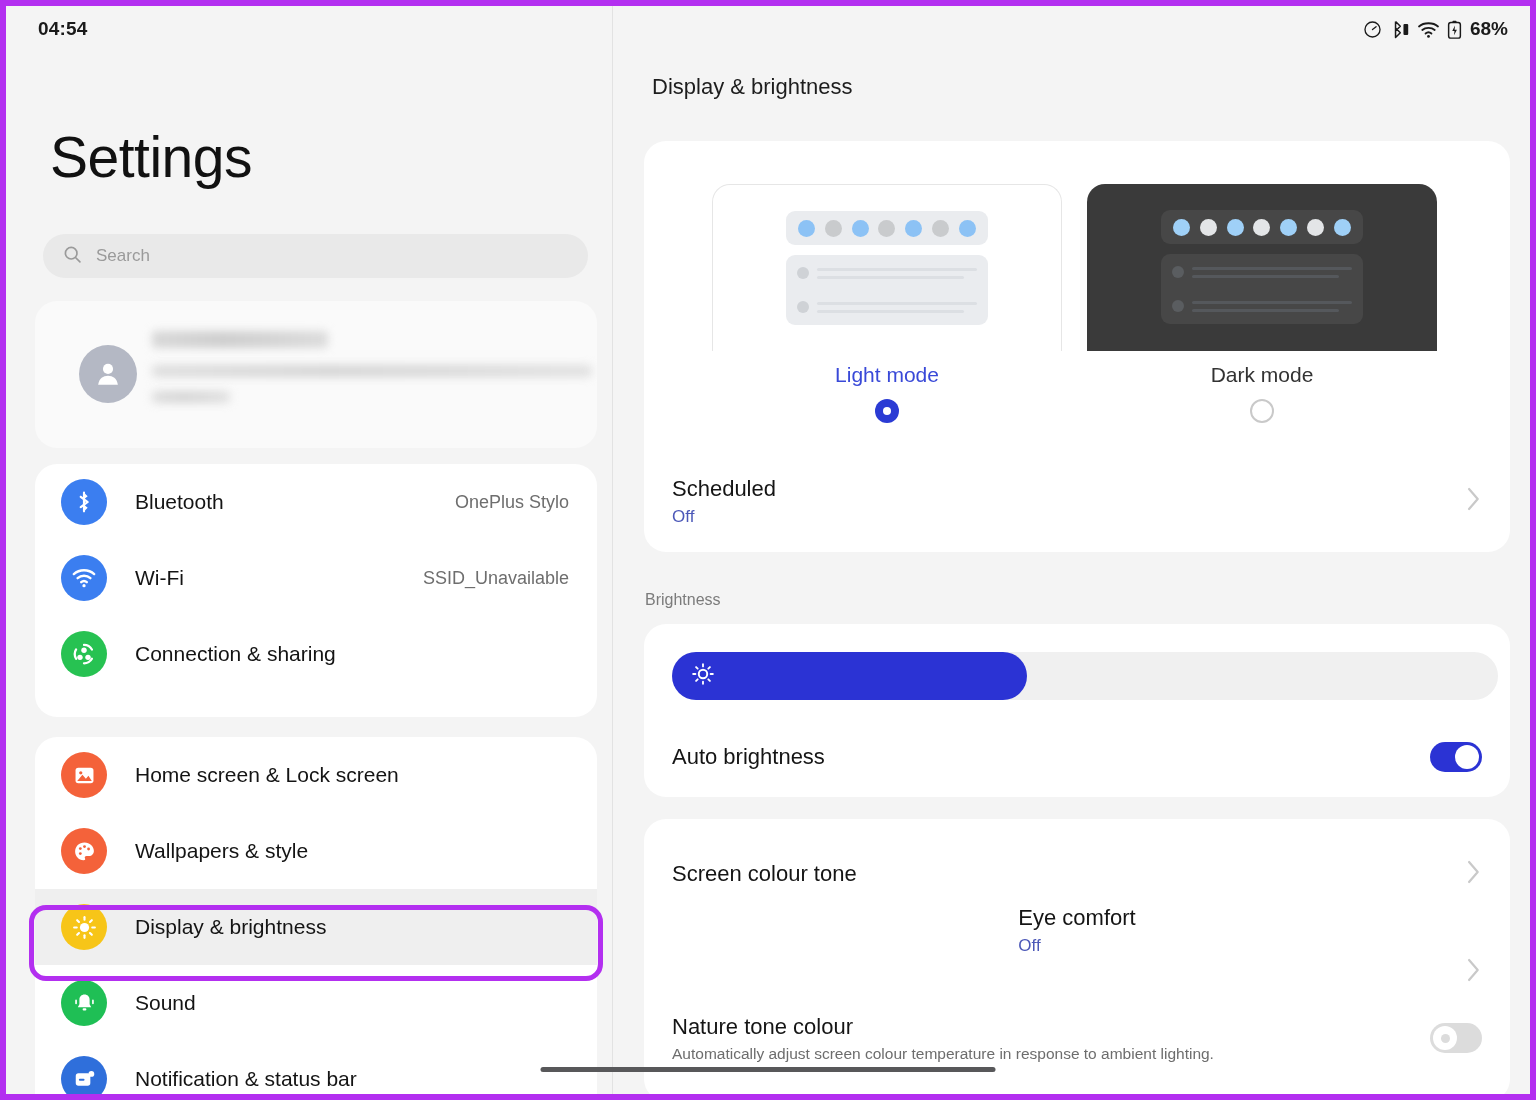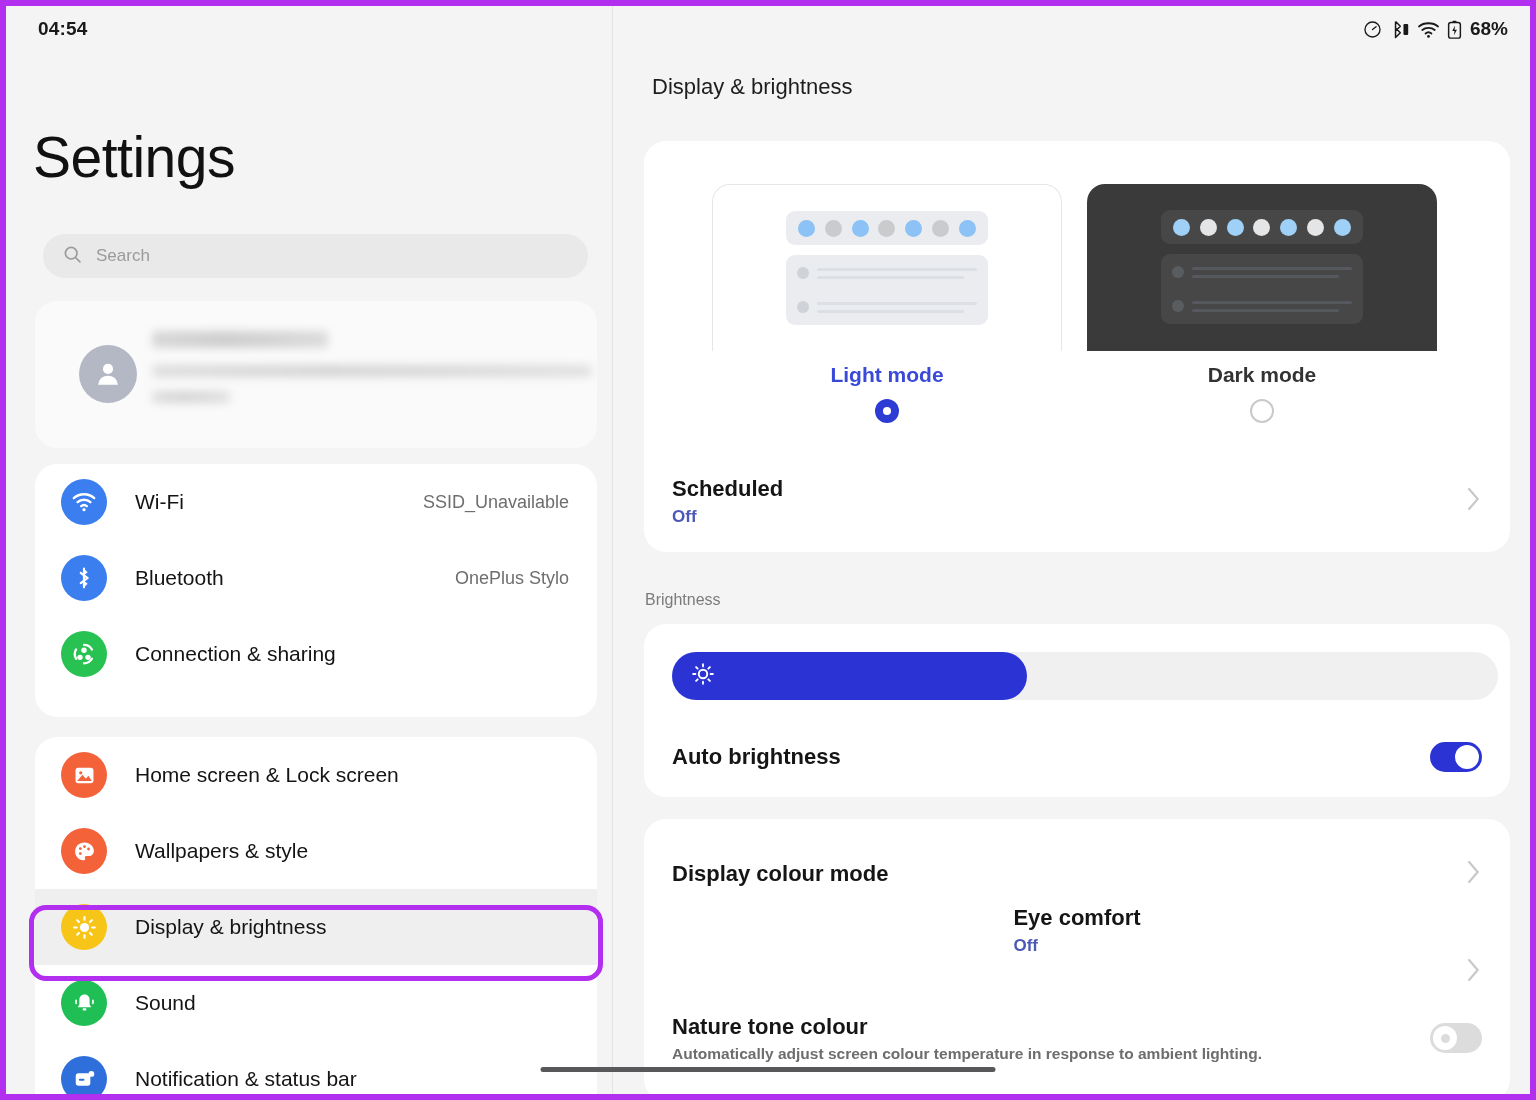--- a/index.html
+++ b/index.html
@@ -40,21 +40,21 @@
   }
   #detail {
     flex: 1; height: 100%;
     background: #f4f4f4;
     position: relative;
     overflow: hidden;
   }
 
   
   #settings-title {
-    position: absolute; left: 27px; top: 118px;
+    position: absolute; left: 44px; top: 118px;
     font-size: 57px; font-weight: 400; color: #111; letter-spacing: -0.5px;
   }
   #searchbar {
     position: absolute; left: 37px; top: 228px;
     width: 545px; height: 44px;
     background: #e9e9e9; border-radius: 22px;
     display: flex; align-items: center; gap: 13px;
     padding-left: 19px;
   }
   #searchbar .ph { font-size: 17px; color: #9a9a9a; }
@@ -110,21 +110,21 @@
   }
 
   
   #detail-title {
     position: absolute; left: 39px; top: 68px;
     font-size: 22px; color: #1d1d1d;
   }
   .dcard {
     position: absolute;
     left: 31px; width: 866px;
-    background: #ffffff; border-radius: 22px; font-weight: bold;
+    background: #ffffff; border-radius: 22px;
   }
   #mode-card { top: 135px; height: 411px; }
 
   .preview-wrap {
     position: absolute; top: 43px; width: 350px; height: 167px;
   }
   #prev-light { left: 68px; }
   #prev-dark  { left: 443px; }
 
   .phone-light {
@@ -313,39 +313,39 @@
         <div class="blurtext" id="acct-name"></div>
         <div class="blurtext" id="acct-sub1"></div>
         <div class="blurtext" id="acct-sub2"></div>
       </div>
 
       <div class="card" id="group1">
 
         <div class="srow">
           <span class="ico" style="background:#3b7ef0">
             <svg width="26" height="26" viewBox="0 0 24 24">
+              <path d="M9 7.2 L15.4 12 L9 16.8 M12 3.4 L12 20.6 M9 7.2 L12 9.5 M9 16.8 L12 14.5" fill="none" stroke="#fff" stroke-width="2" stroke-linejoin="round" stroke-linecap="round"></path>
+              <path d="M12 3.4 L15.4 6.6 L12 9.5 Z M12 14.5 L15.4 17.4 L12 20.6 Z" fill="#fff"></path>
+            </svg>
+          </span>
+          <span class="lbl">Bluetooth</span>
+          <span class="val">OnePlus Stylo</span>
+        </div>
+
+        <div class="srow">
+          <span class="ico" style="background:#3b7ef0">
+            <svg width="26" height="26" viewBox="0 0 24 24">
               <path d="M2.6 8.4 C7.8 3.6, 16.2 3.6, 21.4 8.4" fill="none" stroke="#fff" stroke-width="2.2" stroke-linecap="round"></path>
               <path d="M6.1 12.2 C9.4 9.2, 14.6 9.2, 17.9 12.2" fill="none" stroke="#fff" stroke-width="2.2" stroke-linecap="round"></path>
               <path d="M9.4 15.9 C10.9 14.5, 13.1 14.5, 14.6 15.9" fill="none" stroke="#fff" stroke-width="2.2" stroke-linecap="round"></path>
               <circle cx="12" cy="19.1" r="1.5" fill="#fff"></circle>
             </svg>
           </span>
           <span class="lbl">Wi-Fi</span>
           <span class="val">SSID_Unavailable</span>
-        </div>
-
-        <div class="srow">
-          <span class="ico" style="background:#3b7ef0">
-            <svg width="26" height="26" viewBox="0 0 24 24">
-              <path d="M9 7.2 L15.4 12 L9 16.8 M12 3.4 L12 20.6 M9 7.2 L12 9.5 M9 16.8 L12 14.5" fill="none" stroke="#fff" stroke-width="2" stroke-linejoin="round" stroke-linecap="round"></path>
-              <path d="M12 3.4 L15.4 6.6 L12 9.5 Z M12 14.5 L15.4 17.4 L12 20.6 Z" fill="#fff"></path>
-            </svg>
-          </span>
-          <span class="lbl">Bluetooth</span>
-          <span class="val">OnePlus Stylo</span>
         </div>
 
         <div class="srow">
           <span class="ico" style="background:#27c252">
             <svg width="26" height="26" viewBox="0 0 24 24">
               <path d="M12 3.6 A8.4 8.4 0 0 1 19.3 7.8" fill="none" stroke="#fff" stroke-width="2.1" stroke-linecap="round"></path>
               <path d="M19.3 16.4 A8.4 8.4 0 0 1 12 20.6" fill="none" stroke="#fff" stroke-width="2.1" stroke-linecap="round"></path>
               <path d="M4.7 16.4 A8.4 8.4 0 0 1 4.7 7.8" fill="none" stroke="#fff" stroke-width="2.1" stroke-linecap="round"></path>
               <circle cx="12" cy="8.6" r="2.5" fill="#fff"></circle>
               <circle cx="8.3" cy="15.1" r="2.5" fill="#fff"></circle>
@@ -539,21 +539,21 @@
           <span class="toggle on">
               <span class="knob"></span>
             </span>
         </div>
       </div>
 
       <div class="dcard" id="colour-card">
 
         <div class="drow" id="row-screencolour">
           <div class="txtblk">
-            <span class="t1">Display colour mode</span>
+            <span class="t1">Screen colour tone</span>
           </div>
           <span class="chev">
             <svg width="17" height="28" viewBox="0 0 14 24">
                 <path d="M3.2 3.4 L10.6 12 L3.2 20.6" fill="none" stroke="#c9c9c9" stroke-width="1.9" stroke-linecap="round" stroke-linejoin="round"></path>
               </svg>
           </span>
         </div>
 
         <div class="drow" id="row-eyecomfort">
           <div class="txtblk">

